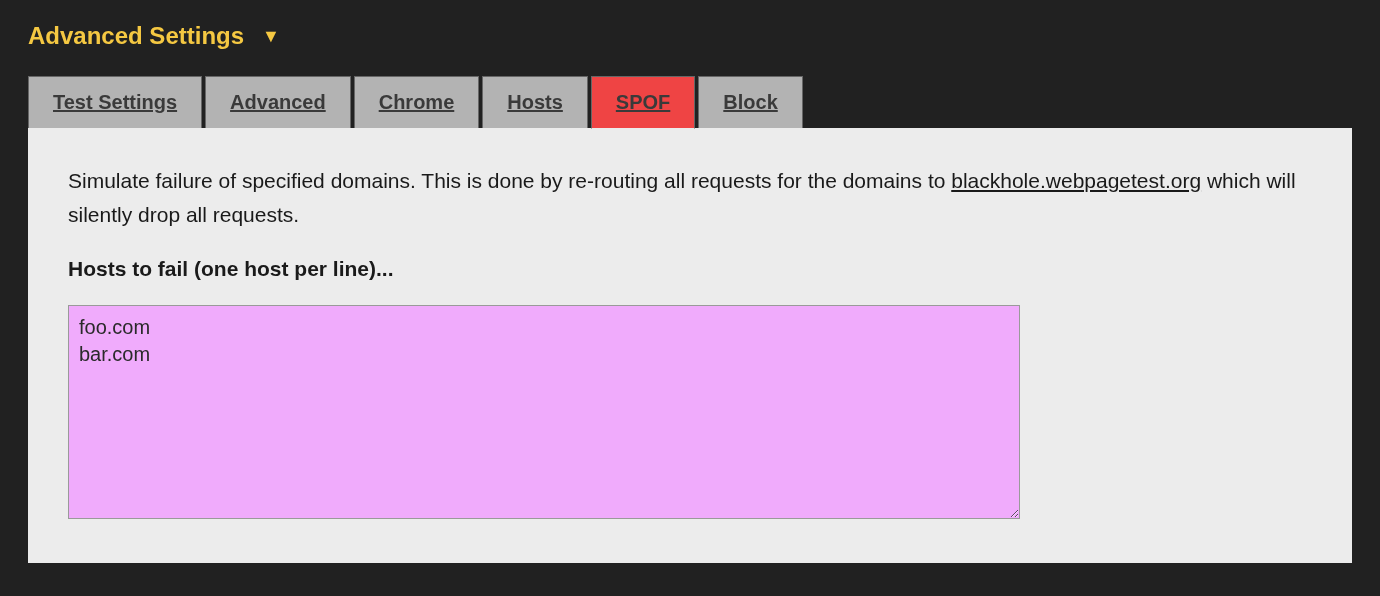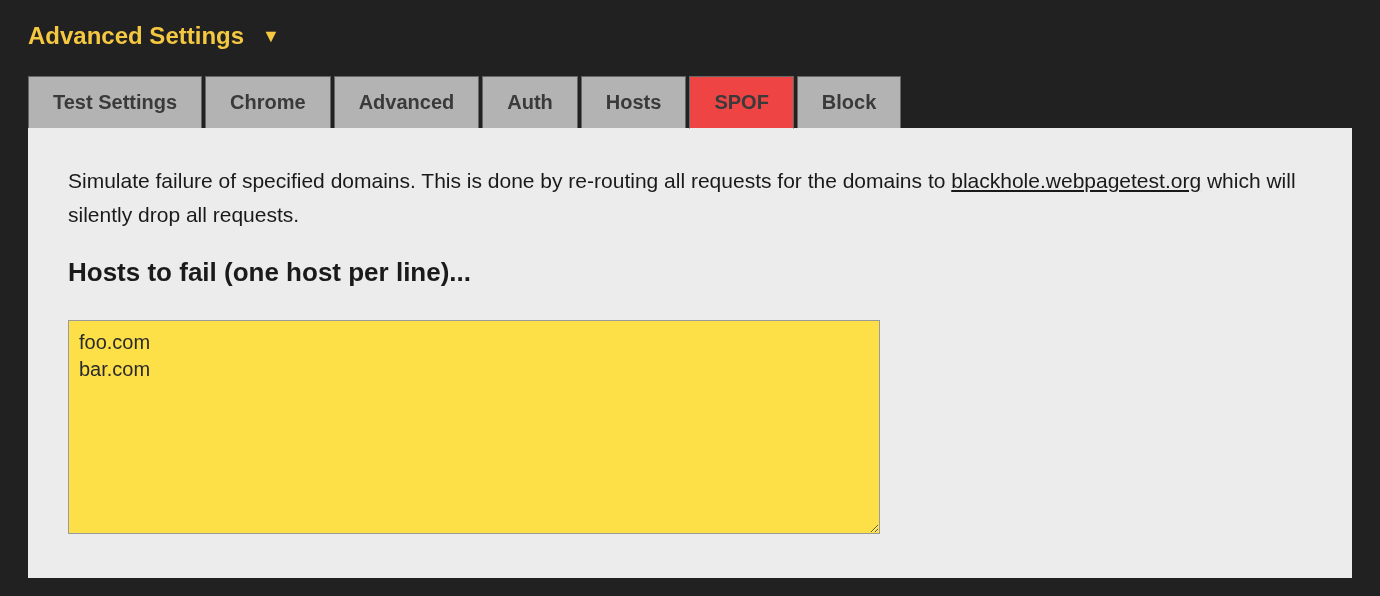--- a/index.html
+++ b/index.html
@@ -36,20 +36,21 @@
     }
     .tab {
       background: #b3b3b3;
       color: #3a3a3a;
       font-size: 20px;
       font-weight: bold;
       padding: 14px 24px;
       border: 1px solid #666;
       cursor: pointer;
       white-space: nowrap;
+      text-decoration: underline;
     }
     .tab.active {
       background: #ef4444;
       border-bottom: 1px solid #ececec;
       position: relative;
       z-index: 2;
     }
     .panel {
       background: #ececec;
       padding: 36px 40px 40px 40px;
@@ -62,52 +63,51 @@
       font-size: 21px;
       line-height: 1.6;
       margin-bottom: 26px;
     }
     .underline {
       text-decoration: underline;
       text-align: center;
     }
     .field-label {
       color: #1a1a1a;
-      font-size: 26px;
+      font-size: 21px;
       font-weight: bold;
-      margin-bottom: 32px;
+      margin-bottom: 24px;
       display: block;
     }
     .hosts-textarea {
-      width: 812px;
+      width: 952px;
       height: 214px;
-      background: #fde047;
+      background: #f0abfc;
       border: 1px solid #9a9a9a;
       padding: 8px 10px;
       font-family: Arial, Helvetica, sans-serif;
       font-size: 20px;
       color: #2a2a2a;
       resize: both;
       line-height: 1.35;
     }
   </style>
 </head>
 <body>
 
 <div class="container">
   <div class="section-header">
     <span class="section-title">Advanced Settings</span>
     <span class="chevron">▼</span>
   </div>
 
   <div class="tabs">
     <div class="tab">Test Settings</div>
+    <div class="tab">Advanced</div>
     <div class="tab">Chrome</div>
-    <div class="tab">Advanced</div>
-    <div class="tab">Auth</div>
     <div class="tab">Hosts</div>
     <div class="tab active">SPOF</div>
     <div class="tab">Block</div>
   </div>
 
   <div class="panel">
     <p class="description">
       <span>Simulate failure of specified domains. This is done by re-routing all requests for the domains to </span><span class="underline">blackhole.webpagetest.org</span><span> which will silently drop all requests.</span>
     </p>
     <label class="field-label">Hosts to fail (one host per line)...</label>

